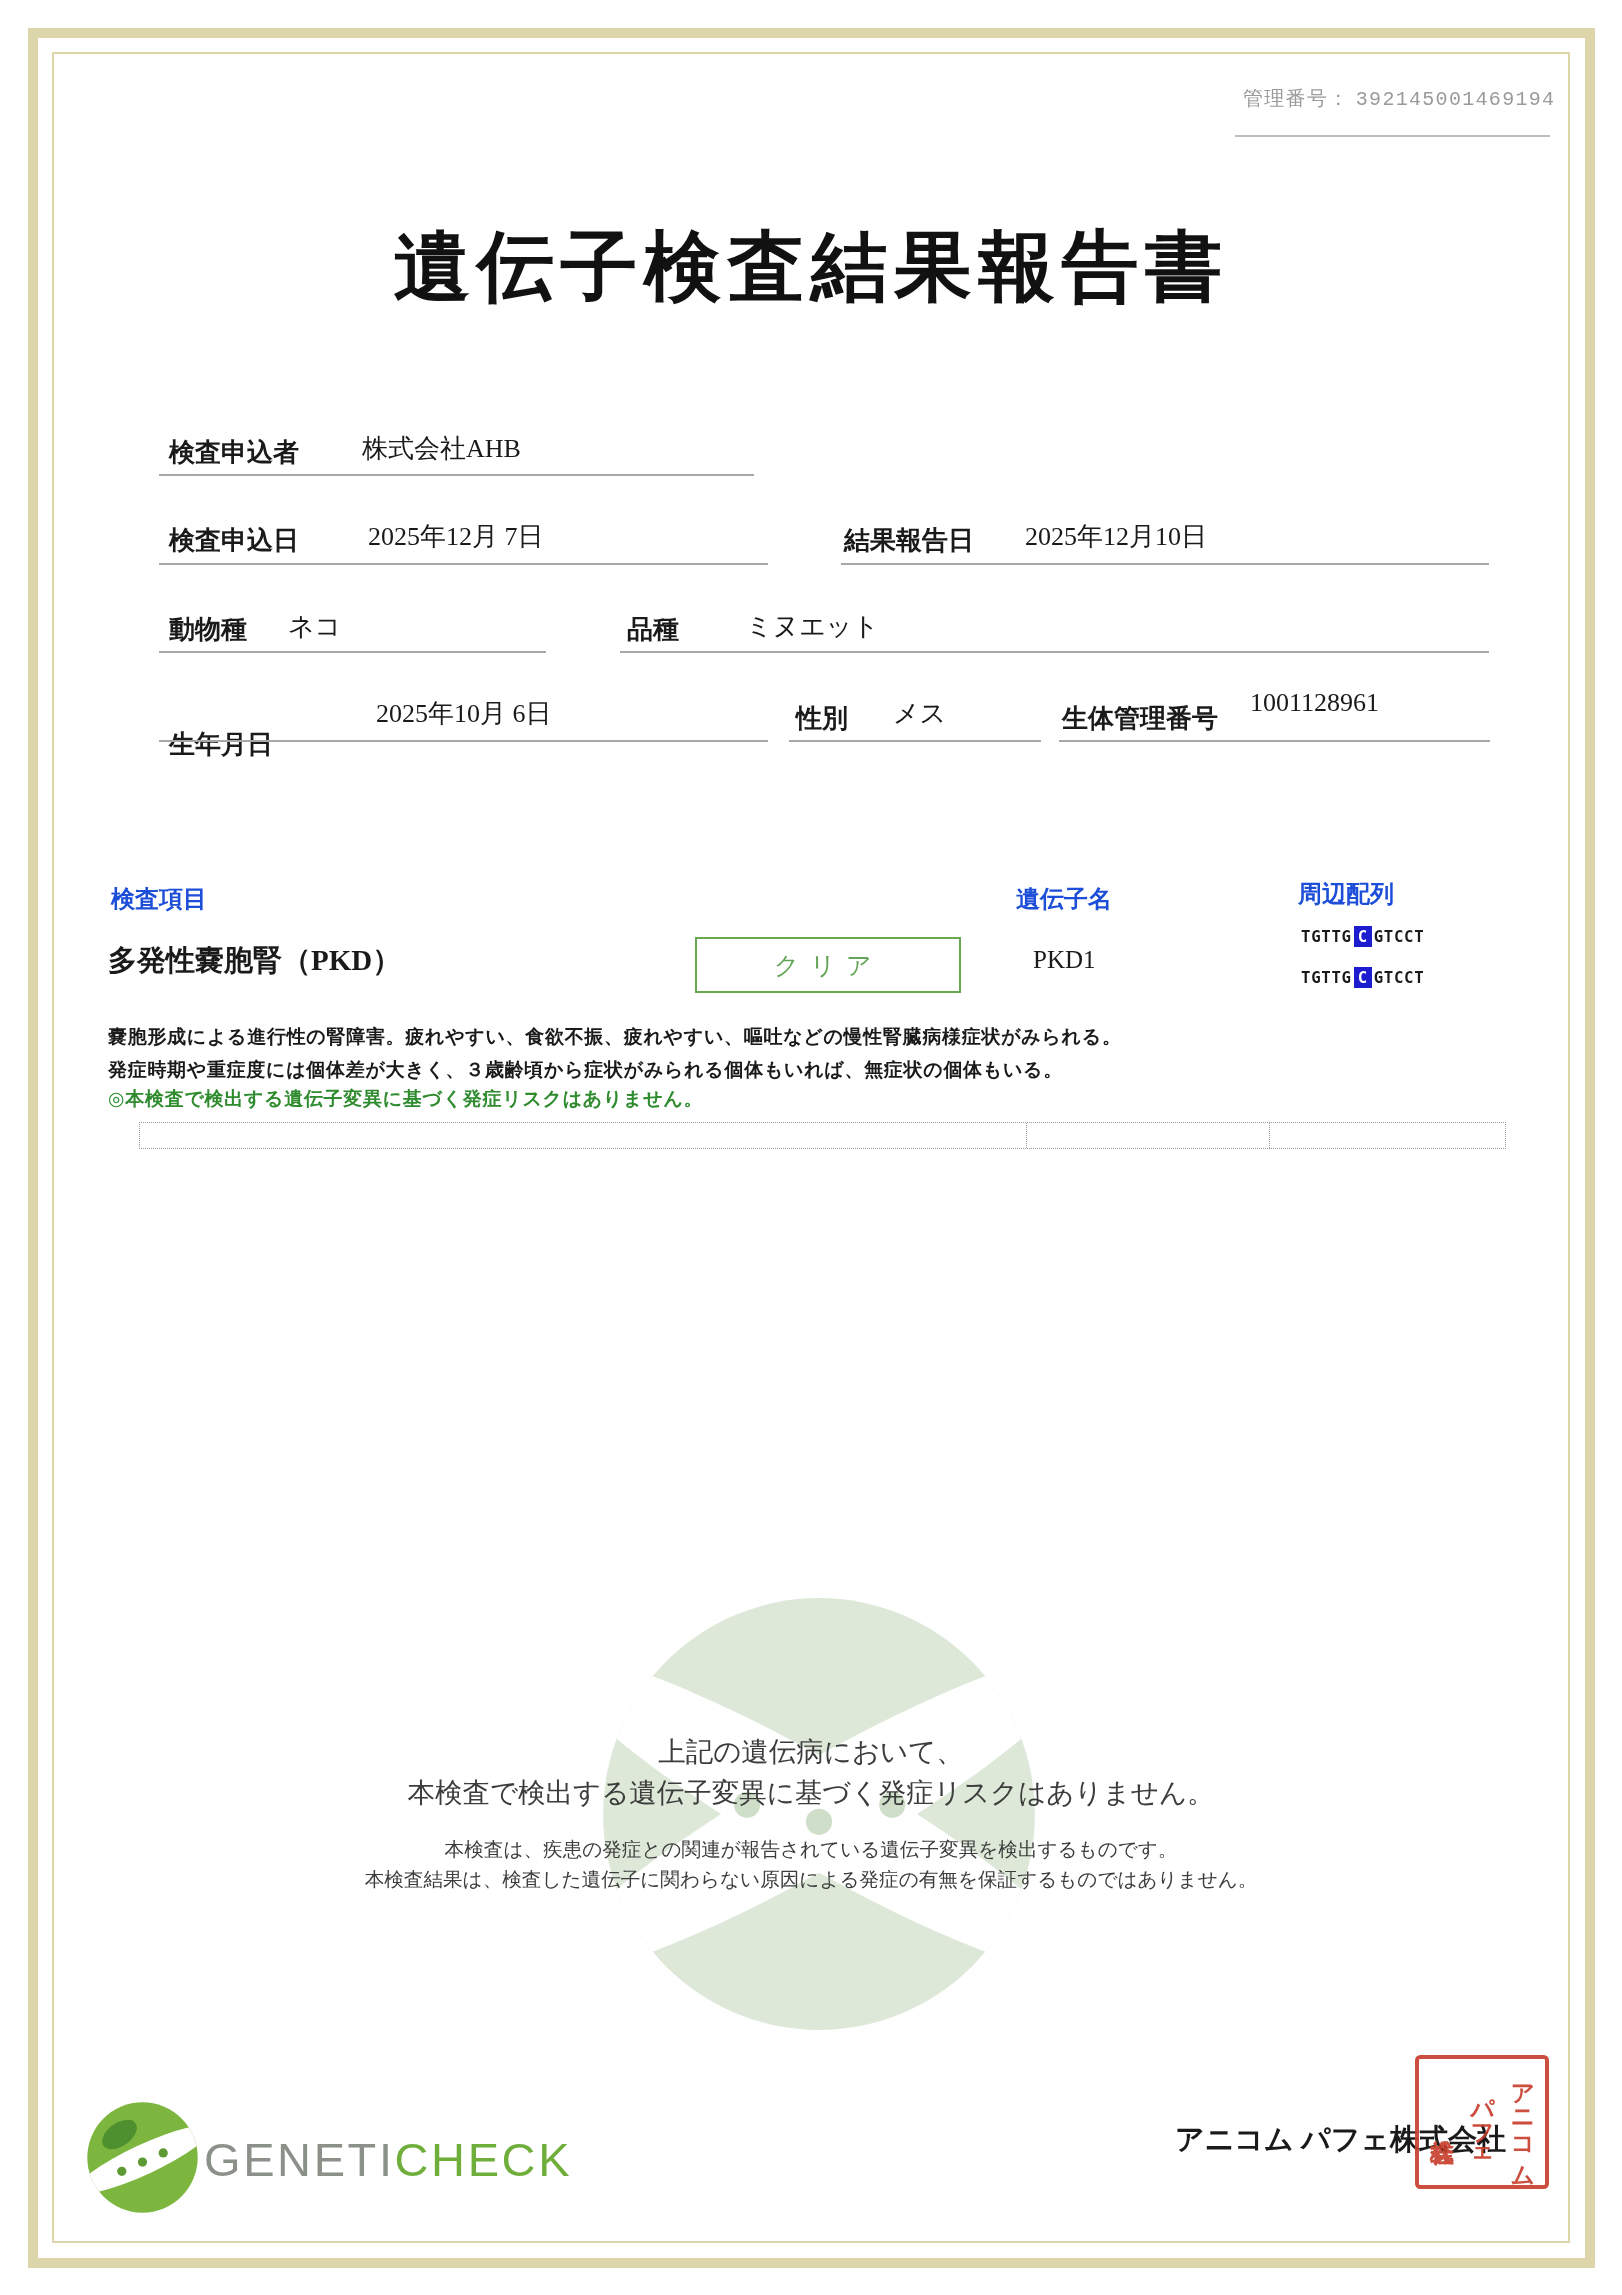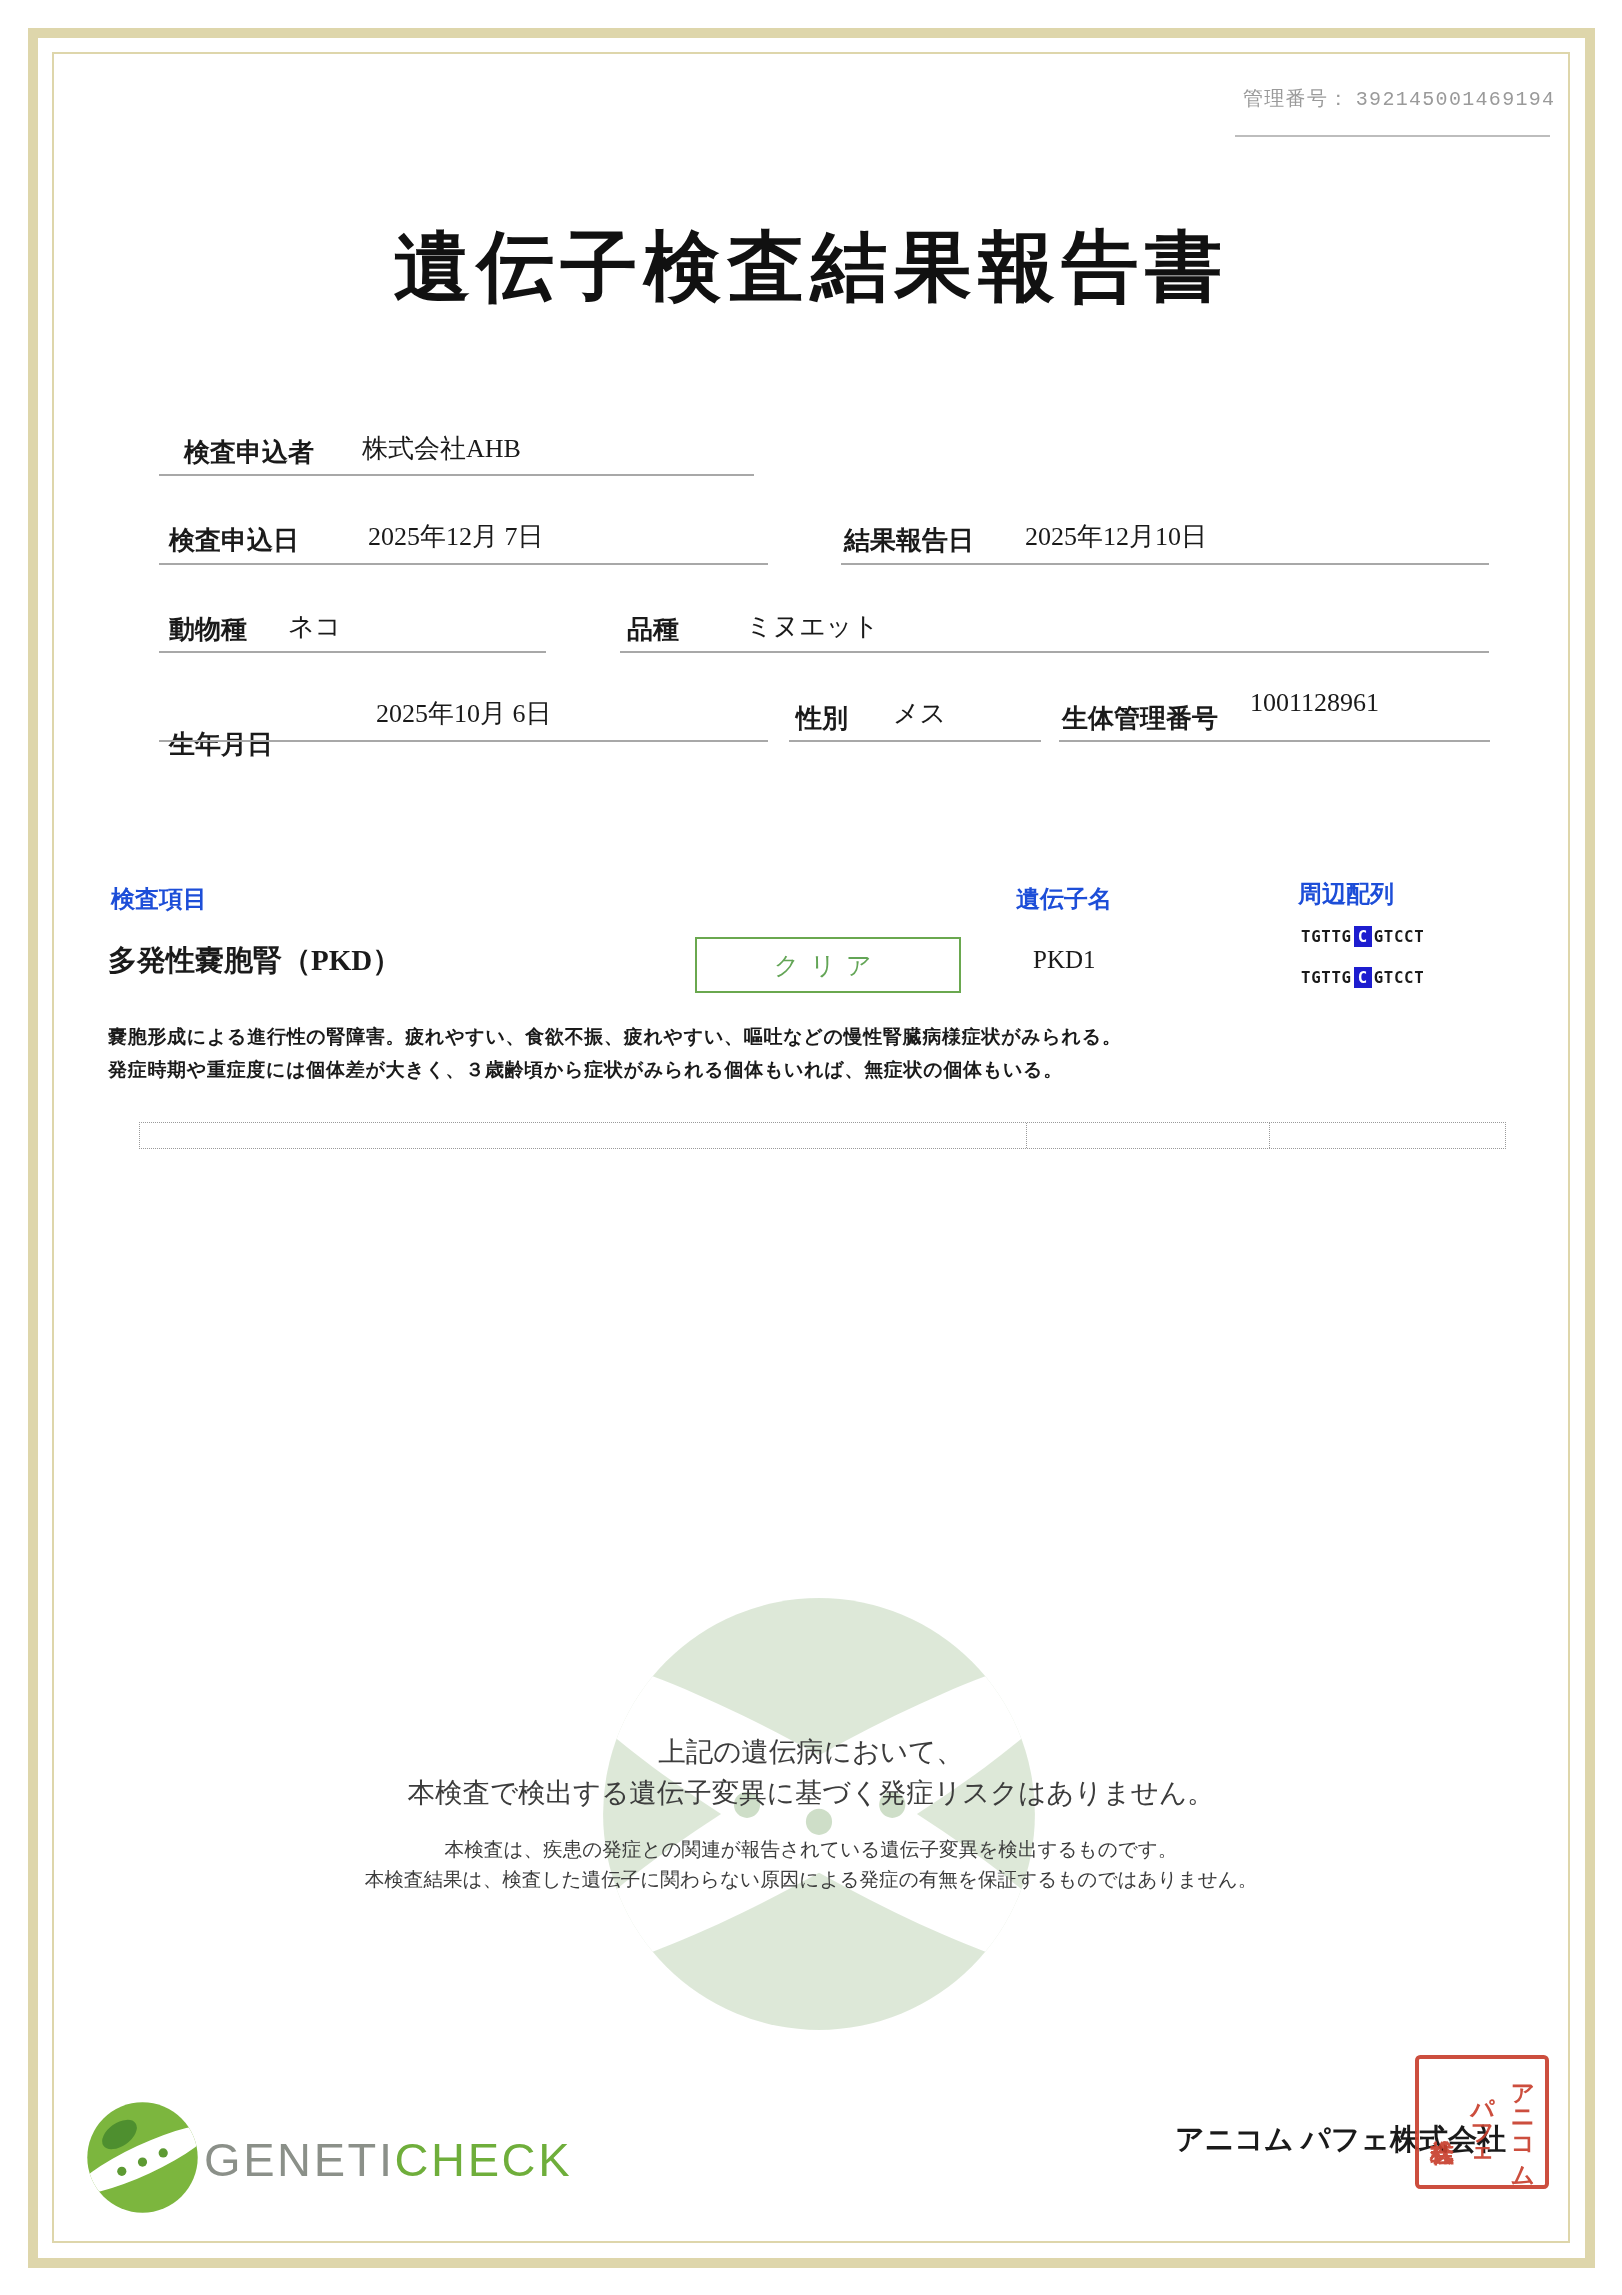--- a/index.html
+++ b/index.html
@@ -69,21 +69,21 @@
   <div class="frame-inner"></div>
 
   <div class="abs mgmt" style="top:85px;left:1243px;">
     <span>管理番号：</span>
     <span class="mgmt-num">392145001469194</span>
   </div>
   <div class="abs mgmt-line" style="top:135px;left:1235px;width:315px;"></div>
 
   <div class="abs doc-title" style="top:216px;">遺伝子検査結果報告書</div>
 
-  <div class="abs lbl" style="top:435px;left:169px;margin-left:15px;">検査申込者</div>
+  <div class="abs lbl" style="top:435px;left:169px;">検査申込者</div>
   <div class="abs val" style="top:431px;left:362px;">株式会社AHB</div>
   <div class="abs uline" style="top:474px;left:159px;width:595px;"></div>
 
   <div class="abs lbl" style="top:523px;left:169px;">検査申込日</div>
   <div class="abs val" style="top:519px;left:368px;">2025年12月 7日</div>
   <div class="abs uline" style="top:563px;left:159px;width:609px;"></div>
   <div class="abs lbl" style="top:523px;left:844px;">結果報告日</div>
   <div class="abs val" style="top:519px;left:1025px;">2025年12月10日</div>
   <div class="abs uline" style="top:563px;left:841px;width:648px;"></div>
 
@@ -116,20 +116,21 @@
 
   <div class="abs seq-row mono" style="top:927px;left:1301px;">
     <span>TGTTG</span><span class="seq-variant">C</span><span>GTCCT</span>
   </div>
   <div class="abs seq-row mono" style="top:968px;left:1301px;">
     <span>TGTTG</span><span class="seq-variant">C</span><span>GTCCT</span>
   </div>
 
   <div class="abs desc" style="top:1024px;left:108px;">嚢胞形成による進行性の腎障害。疲れやすい、食欲不振、疲れやすい、嘔吐などの慢性腎臓病様症状がみられる。</div>
   <div class="abs desc" style="top:1057px;left:108px;">発症時期や重症度には個体差が大きく、３歳齢頃から症状がみられる個体もいれば、無症状の個体もいる。</div>
+  <div class="abs desc desc-green" style="top:1086px;left:108px;">◎本検査で検出する遺伝子変異に基づく発症リスクはありません。</div>
 
   <div class="abs dotted-box" style="top:1122px;left:139px;width:1365px;height:25px;">
     <div class="dotted-div" style="left:886px;"></div>
     <div class="dotted-div" style="left:1129px;"></div>
   </div>
 
   <svg class="abs watermark" style="top:1585px;left:590px;" width="458" height="458" viewBox="0 0 700 700">
     <defs>
         <clipPath id="wmclip">
           <circle cx="350" cy="350" r="330"></circle>

